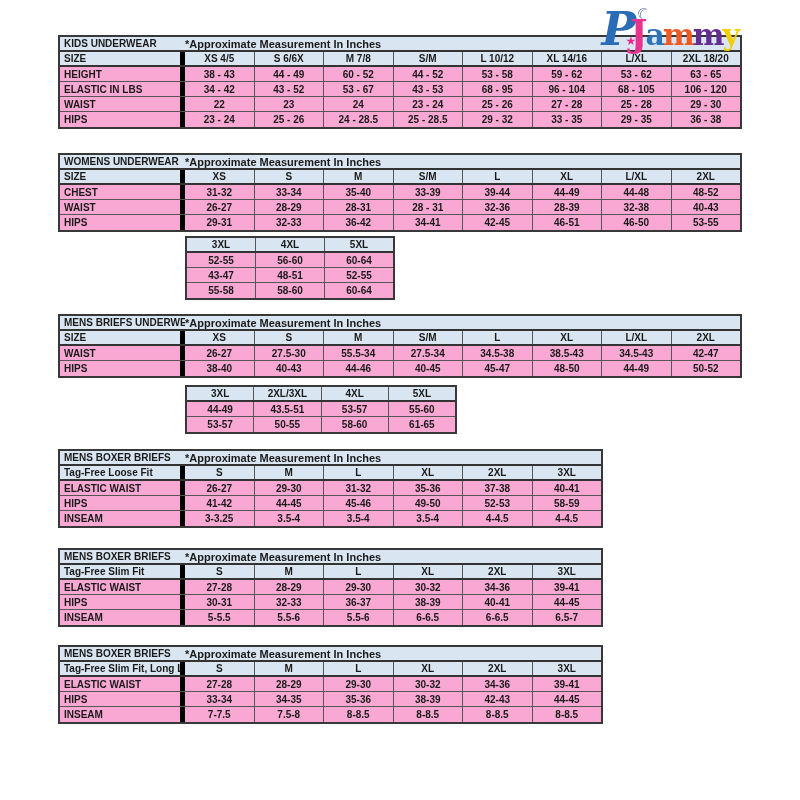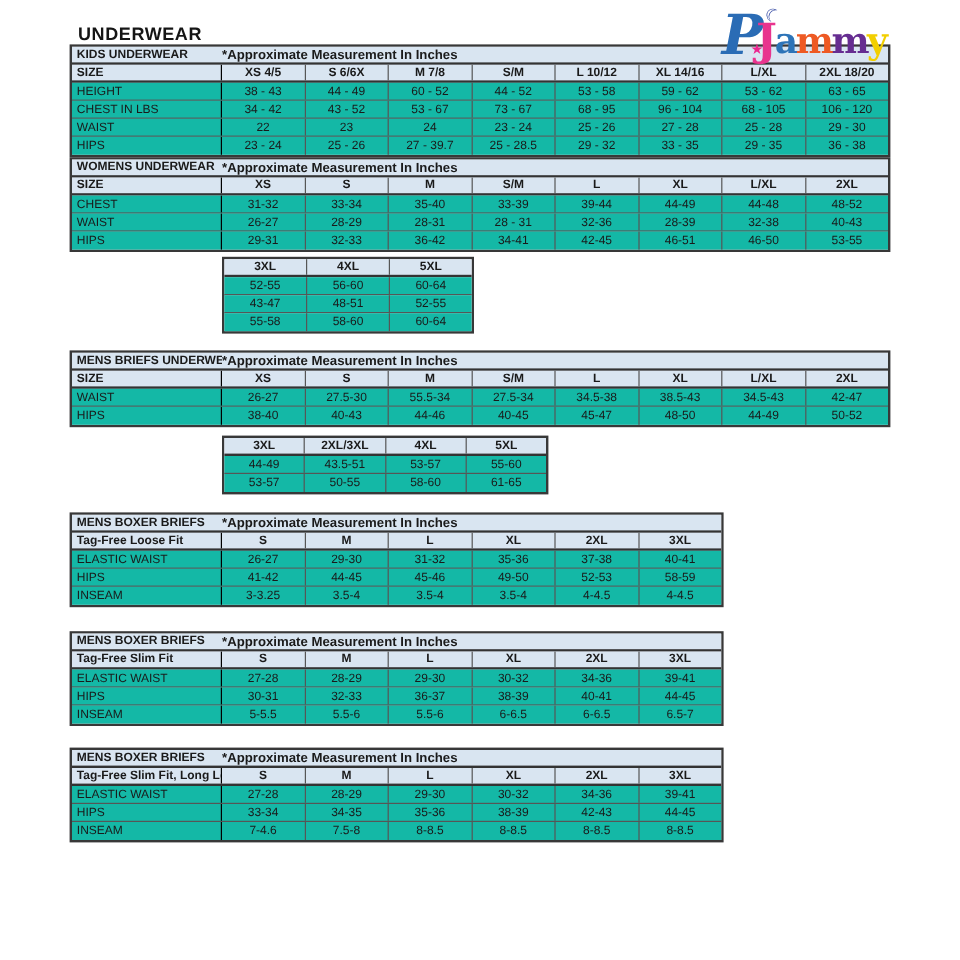--- a/index.html
+++ b/index.html
@@ -28,51 +28,50 @@
     color:#e8348e;line-height:.9;display:inline-block;}
   .lg-a{font-family:"DejaVu Serif",serif;font-weight:bold;font-size:30px;color:#2d74b8;margin-left:-2px;}
   .lg-m1{font-family:"DejaVu Serif",serif;font-weight:bold;font-size:30px;color:#ee5a24;margin-left:-2px;}
   .lg-m2{font-family:"DejaVu Serif",serif;font-weight:bold;font-size:30px;color:#662d91;margin-left:-2px;}
   .lg-y{font-family:"DejaVu Serif",serif;font-weight:bold;font-size:30px;color:#f2cf00;margin-left:-2px;}
 
   
   .size-table{
     border:2px solid #383838;box-sizing:border-box;background:#fdfdfe;
   }
-  .t-kids{width:684px;}
-  .t-womens{width:684px;}
+  .t-kids{width:684px;margin-top:21px;}
+  .t-womens{width:684px;margin-top:24px;}
   .t-womens-ext{width:210px;margin-top:4px;margin-left:127px;}
   .t-mens{width:684px;margin-top:14px;}
   .t-mens-ext{width:272px;margin-top:7px;margin-left:127px;}
   .t-boxer1{width:545px;margin-top:15px;}
   .t-boxer2{width:545px;margin-top:20px;}
   .t-boxer3{width:545px;margin-top:18px;}
 
   .trow{display:flex;height:15px;box-sizing:border-box;
     border-bottom:1px solid #565656;align-items:stretch;}
   .trow:last-child{border-bottom:none;}
   .title-row,.head-row{background:#d9e5f1;border-bottom:2px solid #333;}
   .cell{display:flex;align-items:center;justify-content:center;
     font-size:10px;box-sizing:border-box;overflow:hidden;white-space:nowrap;}
   .data-cell{flex:1 1 0;border-right:1px solid #565656;}
   .data-cell:last-child{border-right:none;}
   .label-cell{flex:0 0 125px;justify-content:flex-start;padding-left:4px;
-    border-right:1px solid #000000;}
+    border-right:5px solid #000000;}
   .title-row .cell{border-right:none;}
   .title-cell{font-weight:bold;font-size:10px;}
   .subtitle-cell{flex:1 1 0;justify-content:flex-start;font-weight:bold;font-size:11px;}
   .head-cell{font-weight:bold;}
-  .data-row{background:#14b8a6;}
+  .data-row{background:#f9a8d4;font-weight:bold;}
 </style>
 </head>
 <body>
 
 <div class="doc">
 
-  <h1 class="page-title">UNDERWEAR</h1>
 
   <div class="logo">
     <span class="lg-p">P</span>
     <span class="lg-star">★</span>
     <span class="lg-jwrap"><span class="lg-moon">☾</span><span class="lg-j">J</span></span>
     <span class="lg-a">a</span>
     <span class="lg-m1">m</span>
     <span class="lg-m2">m</span>
     <span class="lg-y">y</span>
   </div>
@@ -98,46 +97,46 @@
         <div class="cell data-cell">38 - 43</div>
         <div class="cell data-cell">44 - 49</div>
         <div class="cell data-cell">60 - 52</div>
         <div class="cell data-cell">44 - 52</div>
         <div class="cell data-cell">53 - 58</div>
         <div class="cell data-cell">59 - 62</div>
         <div class="cell data-cell">53 - 62</div>
         <div class="cell data-cell">63 - 65</div>
       </div>
       <div class="trow data-row">
-        <div class="cell label-cell">CHEST IN LBS</div>
+        <div class="cell label-cell">ELASTIC IN LBS</div>
         <div class="cell data-cell">34 - 42</div>
         <div class="cell data-cell">43 - 52</div>
         <div class="cell data-cell">53 - 67</div>
-        <div class="cell data-cell">73 - 67</div>
+        <div class="cell data-cell">43 - 53</div>
         <div class="cell data-cell">68 - 95</div>
         <div class="cell data-cell">96 - 104</div>
         <div class="cell data-cell">68 - 105</div>
         <div class="cell data-cell">106 - 120</div>
       </div>
       <div class="trow data-row">
         <div class="cell label-cell">WAIST</div>
         <div class="cell data-cell">22</div>
         <div class="cell data-cell">23</div>
         <div class="cell data-cell">24</div>
         <div class="cell data-cell">23 - 24</div>
         <div class="cell data-cell">25 - 26</div>
         <div class="cell data-cell">27 - 28</div>
         <div class="cell data-cell">25 - 28</div>
         <div class="cell data-cell">29 - 30</div>
       </div>
       <div class="trow data-row">
         <div class="cell label-cell">HIPS</div>
         <div class="cell data-cell">23 - 24</div>
         <div class="cell data-cell">25 - 26</div>
-        <div class="cell data-cell">27 - 39.7</div>
+        <div class="cell data-cell">24 - 28.5</div>
         <div class="cell data-cell">25 - 28.5</div>
         <div class="cell data-cell">29 - 32</div>
         <div class="cell data-cell">33 - 35</div>
         <div class="cell data-cell">29 - 35</div>
         <div class="cell data-cell">36 - 38</div>
       </div>
     </div>
   <div class="size-table t-womens">
       <div class="trow title-row">
         <div class="cell label-cell title-cell">WOMENS UNDERWEAR</div>
@@ -380,21 +379,21 @@
         <div class="cell label-cell">HIPS</div>
         <div class="cell data-cell">33-34</div>
         <div class="cell data-cell">34-35</div>
         <div class="cell data-cell">35-36</div>
         <div class="cell data-cell">38-39</div>
         <div class="cell data-cell">42-43</div>
         <div class="cell data-cell">44-45</div>
       </div>
       <div class="trow data-row">
         <div class="cell label-cell">INSEAM</div>
-        <div class="cell data-cell">7-4.6</div>
+        <div class="cell data-cell">7-7.5</div>
         <div class="cell data-cell">7.5-8</div>
         <div class="cell data-cell">8-8.5</div>
         <div class="cell data-cell">8-8.5</div>
         <div class="cell data-cell">8-8.5</div>
         <div class="cell data-cell">8-8.5</div>
       </div>
     </div>
 
 </div>
 

